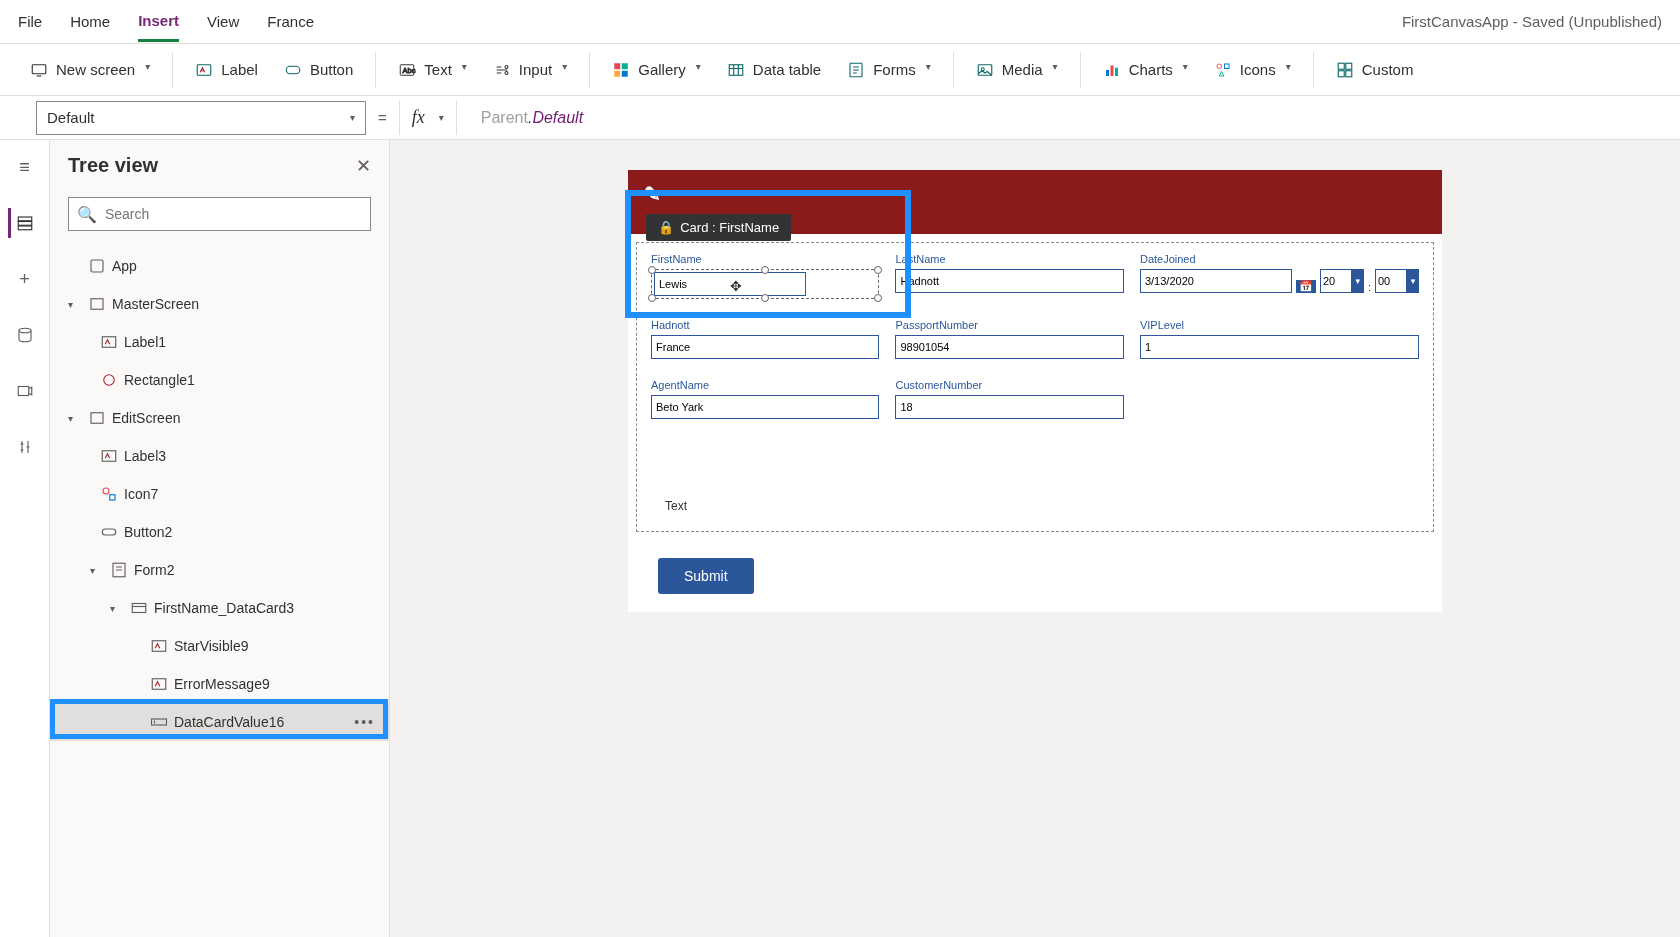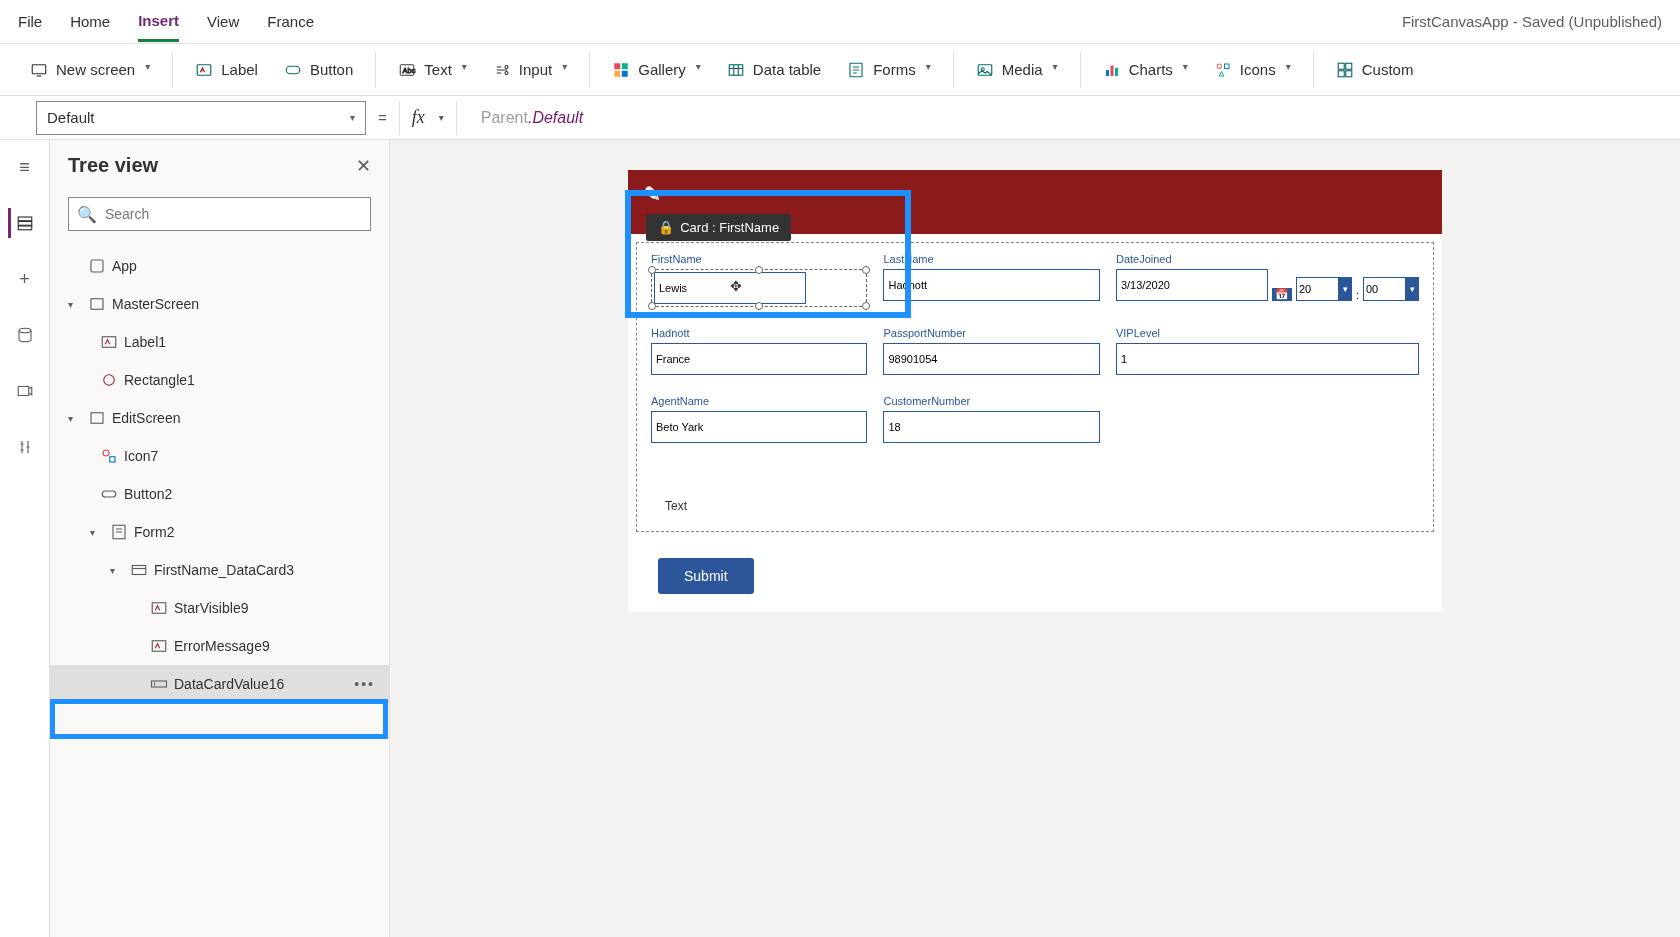--- a/index.html
+++ b/index.html
@@ -61,24 +61,24 @@
 .canvas .titlebar { background: #8b1a1a; color: #fff; height: 64px; display: flex; align-items: center; justify-content: center; font-size: 28px; font-weight: 700; position: relative; }
 .canvas .titlebar .edit-ic { position: absolute; left: 16px; top: 12px; font-size: 20px; }
 
 .card-badge { position: absolute; top: 44px; left: 18px; background: #333; color: #fff; padding: 6px 12px; font-size: 13px; display: flex; align-items: center; gap: 6px; z-index: 20; border-radius: 2px; }
 .card-badge::after { content: ""; position: absolute; bottom: -6px; left: 24px; border: 6px solid transparent; border-top-color: #333; }
 
 .formarea { margin: 8px; border: 1px dashed #888; padding: 10px 14px 14px 14px; min-height: 290px; position: relative; }
 .formgrid { display: grid; grid-template-columns: repeat(3, 1fr); gap: 20px 16px; }
 .field { display: flex; flex-direction: column; gap: 4px; }
 .field label { color: #2b579a; font-size: 11px; }
-.field input, .field .datebox { border: 1px solid #2b579a; height: 32px; font-size: 11px; padding: 0 4px; background: #fff; }
+.field input, .field .datebox { border: 1px solid #2b579a; height: 24px; font-size: 11px; padding: 0 4px; background: #fff; }
 .daterow { display: flex; gap: 4px; align-items: flex-end; }
 .daterow .d { flex: 1; }
-.daterow .dd { width: 56px; display: flex; }
+.daterow .dd { width: 44px; display: flex; }
 .daterow .dd input { width: 100%; border: 1px solid #2b579a; height: 24px; font-size: 11px; padding: 0 2px; }
 .daterow .dd .btn { width: 18px; background: #2b579a; color: #fff; display: flex; align-items: center; justify-content: center; font-size: 9px; }
 .cal { width: 20px; background: #2b579a; color: #fff; display: flex; align-items: center; justify-content: center; font-size: 11px; }
 
 .field.selected { position: relative; }
 .field.selected .selwrap { border: 1px dashed #666; padding: 2px; position: relative; }
 .field.selected .handle { width: 8px; height: 8px; background: #fff; border: 1px solid #666; border-radius: 50%; position: absolute; }
 .movecursor { position: absolute; left: 78px; top: 8px; font-size: 14px; color: #333; }
 
 .textlbl { position: absolute; left: 28px; bottom: 18px; font-size: 12px; color: #333; }
@@ -329,20 +329,29 @@
         <span>Rectangle1</span>
       </div>
       <div class="node" style="padding-left:18px">
         <span class="exp">▾</span>
           <span class="ico">
             <svg viewBox="0 0 24 24" fill="none" stroke="currentColor" stroke-width="1.5">
               <rect x="4" y="5" width="16" height="14"></rect>
             </svg>
           </span>
         <span>EditScreen</span>
+      </div>
+      <div class="node" style="padding-left:50px">
+        <span class="ico teal">
+            <svg viewBox="0 0 24 24" fill="none" stroke="currentColor" stroke-width="1.5">
+              <rect x="3" y="5" width="18" height="14"></rect>
+              <path d="M7 15l3-6 3 6" stroke="#a4262c"></path>
+            </svg>
+          </span>
+        <span>Label3</span>
       </div>
       <div class="node" style="padding-left:50px">
         <span class="ico">
             <svg viewBox="0 0 24 24" fill="none">
               <circle cx="8" cy="8" r="4" stroke="#e74856" stroke-width="1.5"></circle>
               <rect x="13" y="13" width="7" height="7" stroke="#0078d4" stroke-width="1.5"></rect>
             </svg>
           </span>
         <span>Icon7</span>
       </div>

